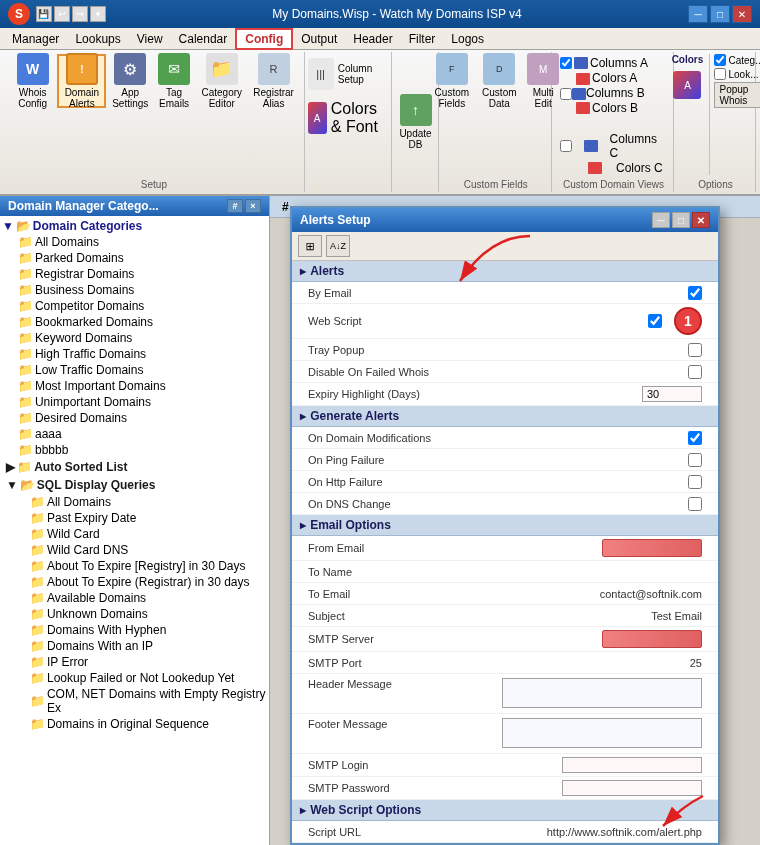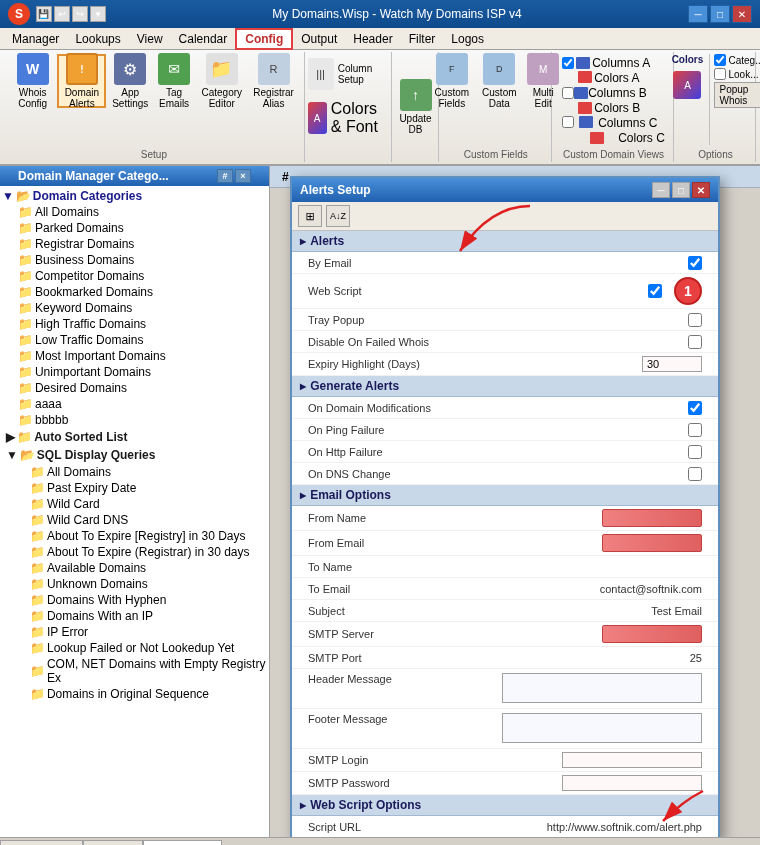--- a/index.html
+++ b/index.html
@@ -35,21 +35,21 @@
     .icon-update { width: 32px; height: 32px; background: #60a060; border-radius: 3px; display: flex; align-items: center; justify-content: center; color: white; font-size: 14px; }
     .icon-custom { width: 32px; height: 32px; background: #a0c0e0; border-radius: 3px; display: flex; align-items: center; justify-content: center; color: #333; font-size: 9px; }
     .icon-multi { width: 32px; height: 32px; background: #c0a0c0; border-radius: 3px; display: flex; align-items: center; justify-content: center; color: white; font-size: 10px; }
     .col-checkbox { width: 12px; height: 12px; }
 
     
     .main-area { display: flex; height: calc(845px - 50px - 22px - 80px - 22px); }
 
     
     .left-panel { width: 270px; background: white; border-right: 1px solid #a0a0a0; display: flex; flex-direction: column; }
-    .panel-header { background: linear-gradient(to bottom, #4a90d9, #2060b0); color: white; padding: 3px 18px; display: flex; justify-content: space-between; align-items: center; font-size: 11px; font-weight: bold; }
+    .panel-header { background: linear-gradient(to bottom, #4a90d9, #2060b0); color: white; padding: 3px 8px; display: flex; justify-content: space-between; align-items: center; font-size: 11px; font-weight: bold; }
     .panel-header-controls { display: flex; gap: 2px; }
     .panel-ctrl-btn { width: 16px; height: 14px; background: #6090c0; border: 1px solid #4070a0; color: white; font-size: 9px; cursor: pointer; display: flex; align-items: center; justify-content: center; }
 
     .tree-container { flex: 1; overflow-y: auto; padding: 2px; }
     .tree-root { font-weight: bold; color: #1a1a8a; display: flex; align-items: center; gap: 2px; padding: 1px 0; cursor: pointer; }
     .tree-item { display: flex; align-items: center; gap: 2px; padding: 1px 0; padding-left: 16px; cursor: pointer; }
     .folder-icon { color: #f0b030; font-size: 12px; }
     .folder-icon-open { color: #f0b030; font-size: 12px; }
     .tree-group-label { font-weight: bold; color: #1a1a1a; display: flex; align-items: center; gap: 2px; padding: 2px 0; padding-left: 4px; cursor: pointer; }
 
@@ -224,36 +224,36 @@
     <div class="toolbar-group-label">Custom Fields</div>
   </div>
 
   <div class="toolbar-group" style="min-width:120px;">
     <div style="display:flex;flex-direction:column;gap:1px;flex:1;font-size:10px;padding-top:2px;">
       <div style="display:flex;align-items:center;gap:2px;">
         <input type="checkbox" checked="" class="col-checkbox" style="">
         <div style="width:14px;height:12px;background:#4060c0;border-radius:1px;"></div>
         <span>Columns A</span>
       </div>
-      <div style="display:flex;align-items:flex-start;gap:2px;">
+      <div style="display:flex;align-items:flex-end;gap:2px;">
         <div style="width:14px;"></div>
         <div style="width:14px;height:12px;background:#e04040;border-radius:1px;"></div>
         <span>Colors A</span>
       </div>
-      <div style="display:flex;align-items:center;gap:0;">
+      <div style="display:flex;align-items:flex-end;gap:0;">
         <input type="checkbox" class="col-checkbox" style="">
         <div style="width:14px;height:12px;background:#4060c0;border-radius:1px;"></div>
         <span>Columns B</span>
       </div>
       <div style="display:flex;align-items:center;gap:2px;">
         <div style="width:14px;"></div>
         <div style="width:14px;height:12px;background:#e04040;border-radius:1px;"></div>
         <span>Colors B</span>
       </div>
-      <div style="display:flex;gap:5px;">
+      <div style="display:flex;align-items:center;gap:12px;margin-top:16px;">
         <input type="checkbox" class="col-checkbox" style="">
         <div style="width:14px;height:12px;background:#4060c0;border-radius:1px;"></div>
         <span>Columns C</span>
       </div>
       <div style="display:flex;align-items:center;gap:14px;">
         <div style="width:14px;"></div>
         <div style="width:14px;height:12px;background:#e04040;border-radius:1px;"></div>
         <span>Colors C</span>
       </div>
     </div>
@@ -525,26 +525,20 @@
           <div class="setting-row">
             <span class="setting-label">On DNS Change</span>
             <div class="setting-control">
               <input type="checkbox" class="setting-checkbox" style="">
             </div>
           </div>
 
           <div class="section-header">
             <span class="section-triangle">▶</span>
             <span>Email Options</span>
-          </div>
-          <div class="setting-row">
-            <span class="setting-label">From Name</span>
-            <div class="setting-control">
-              <div class="setting-redacted"></div>
-            </div>
           </div>
           <div class="setting-row">
             <span class="setting-label">From Email</span>
             <div class="setting-control">
               <div class="setting-redacted"></div>
             </div>
           </div>
           <div class="setting-row">
             <span class="setting-label">To Name</span>
           </div>

